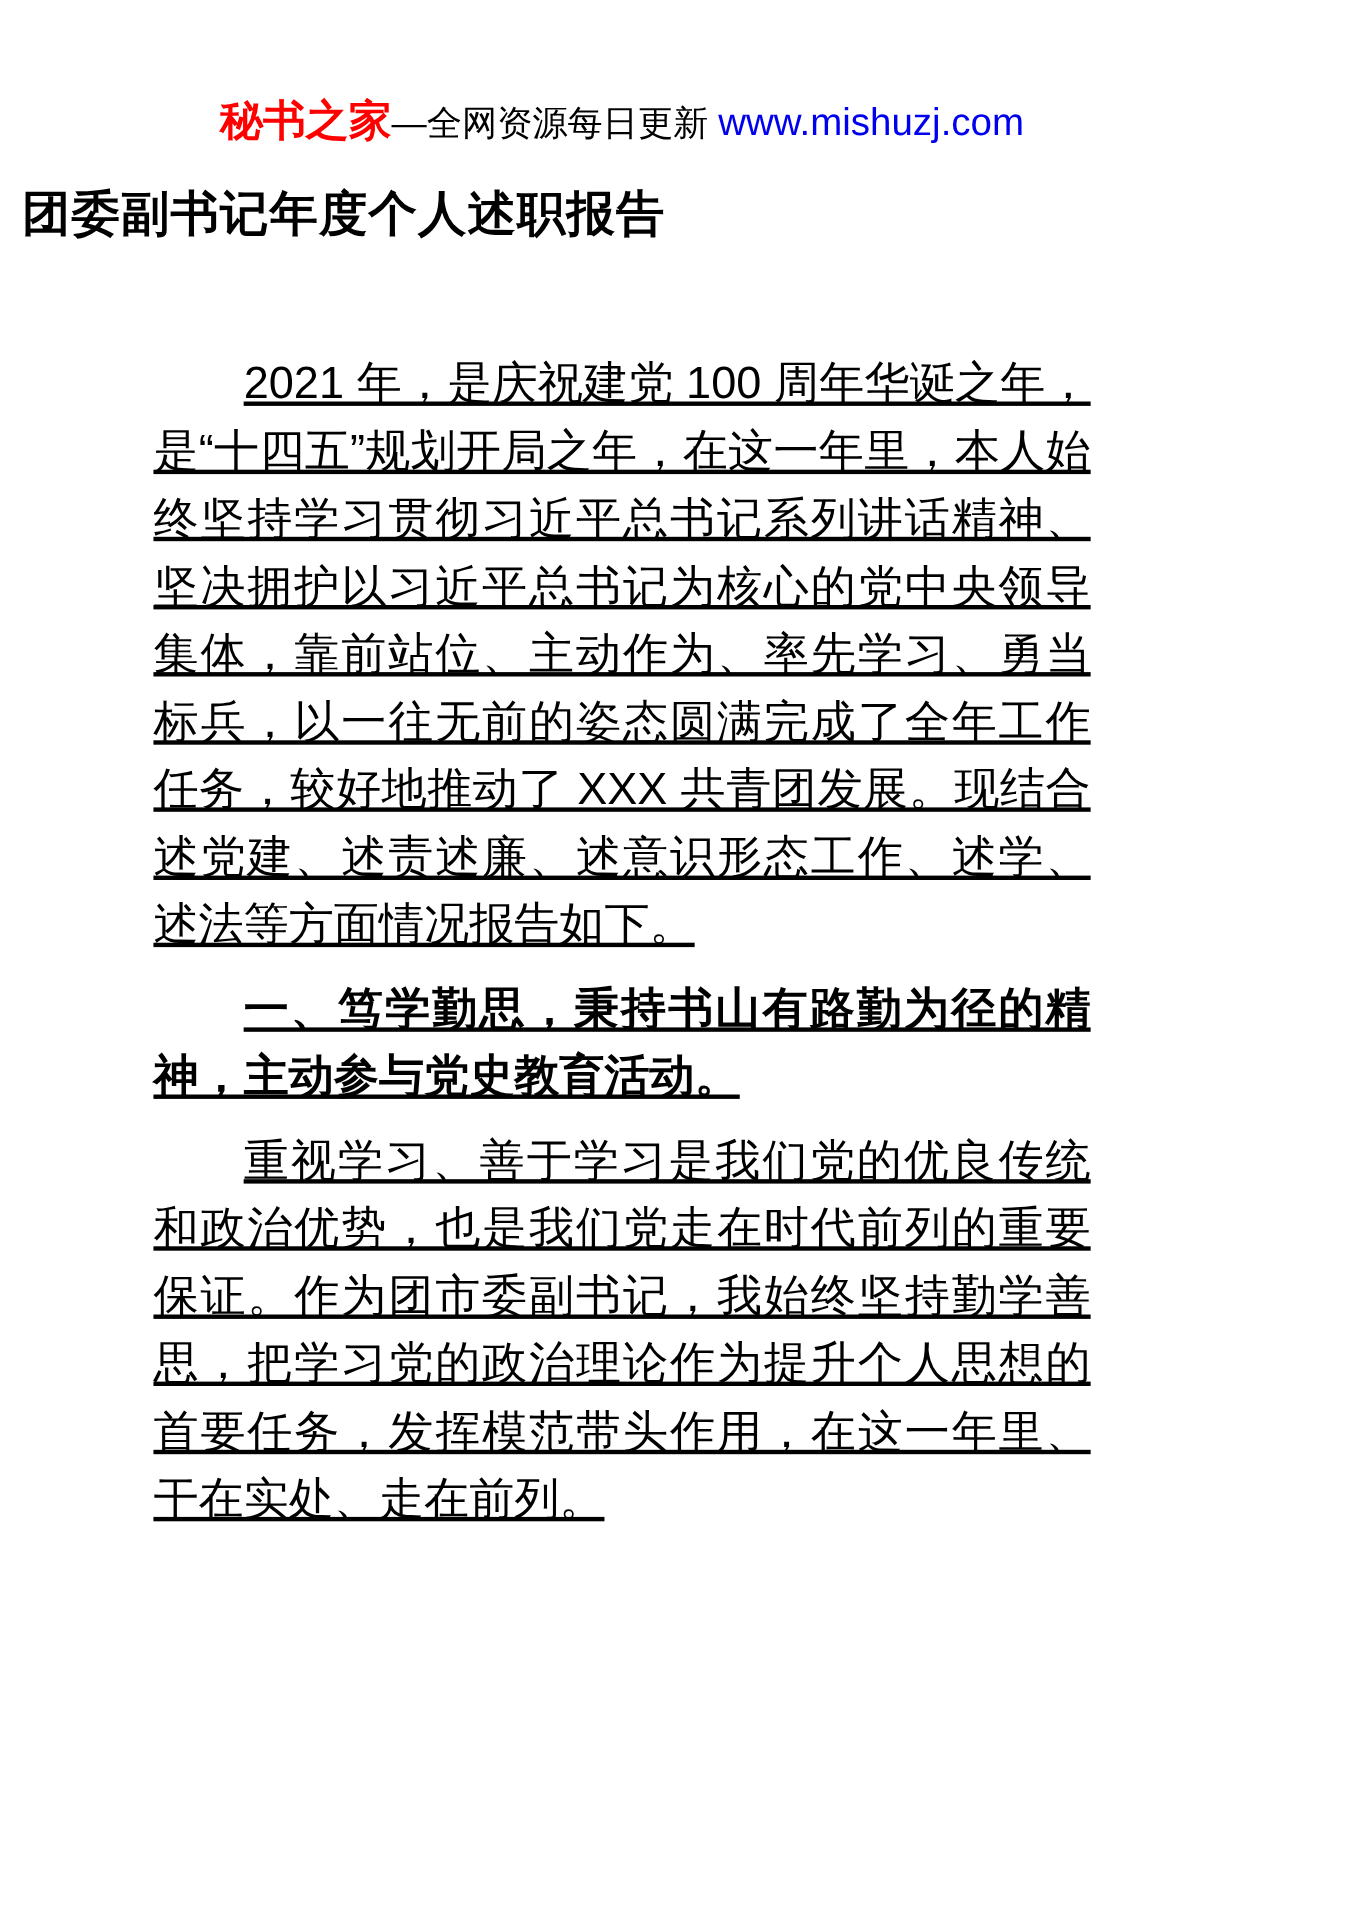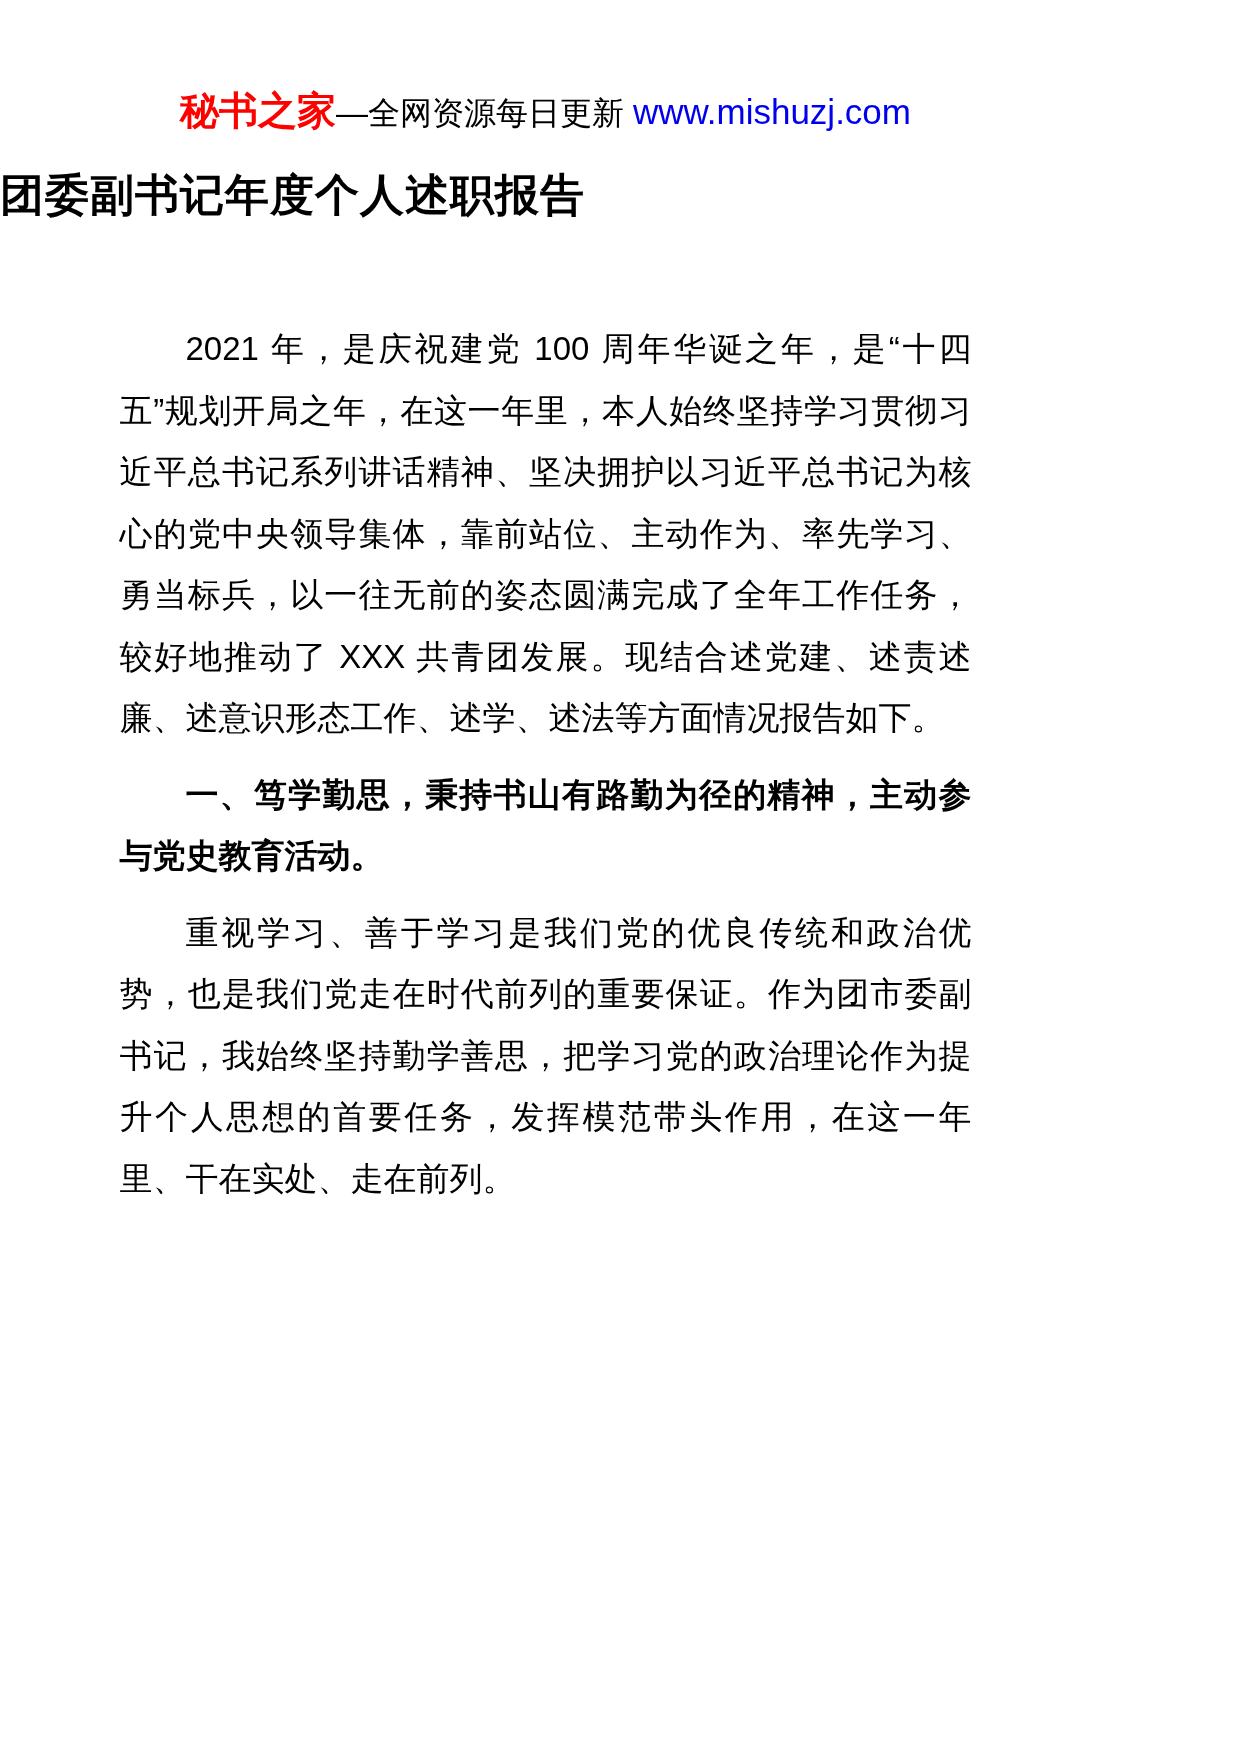--- a/index.html
+++ b/index.html
@@ -8,20 +8,21 @@
     background: #ffffff;
   }
   .page {
     position: relative;
     width: 1091px;
     height: 1754px;
     background: #ffffff;
     overflow: hidden;
     font-family: "Liberation Sans", sans-serif;
     color: #000000;
+    margin-left: 20px;
   }
   .doc-header {
     margin-top: 88px;
     text-align: center;
     white-space: nowrap;
     line-height: 46px;
   }
   .doc-header .brand {
     color: #ff0000;
     font-weight: bold;
@@ -40,23 +41,24 @@
     margin-top: 26px;
     text-align: left;
     font-size: 44px;
     font-weight: bold;
     letter-spacing: 1px;
     line-height: 54px;
   }
   .doc-content {
     width: 852px;
     margin: 96px auto 0 auto;
-    font-size: 33px;
+    font-size: 41px;
     line-height: 61.5px;
     text-align: justify;
+    text-decoration: underline;
   }
   .doc-content p {
     margin: 0 0 15px 0;
     text-indent: 2em;
   }
   .doc-content p.heading {
     font-weight: bold;
   }
 </style>
 </head>

